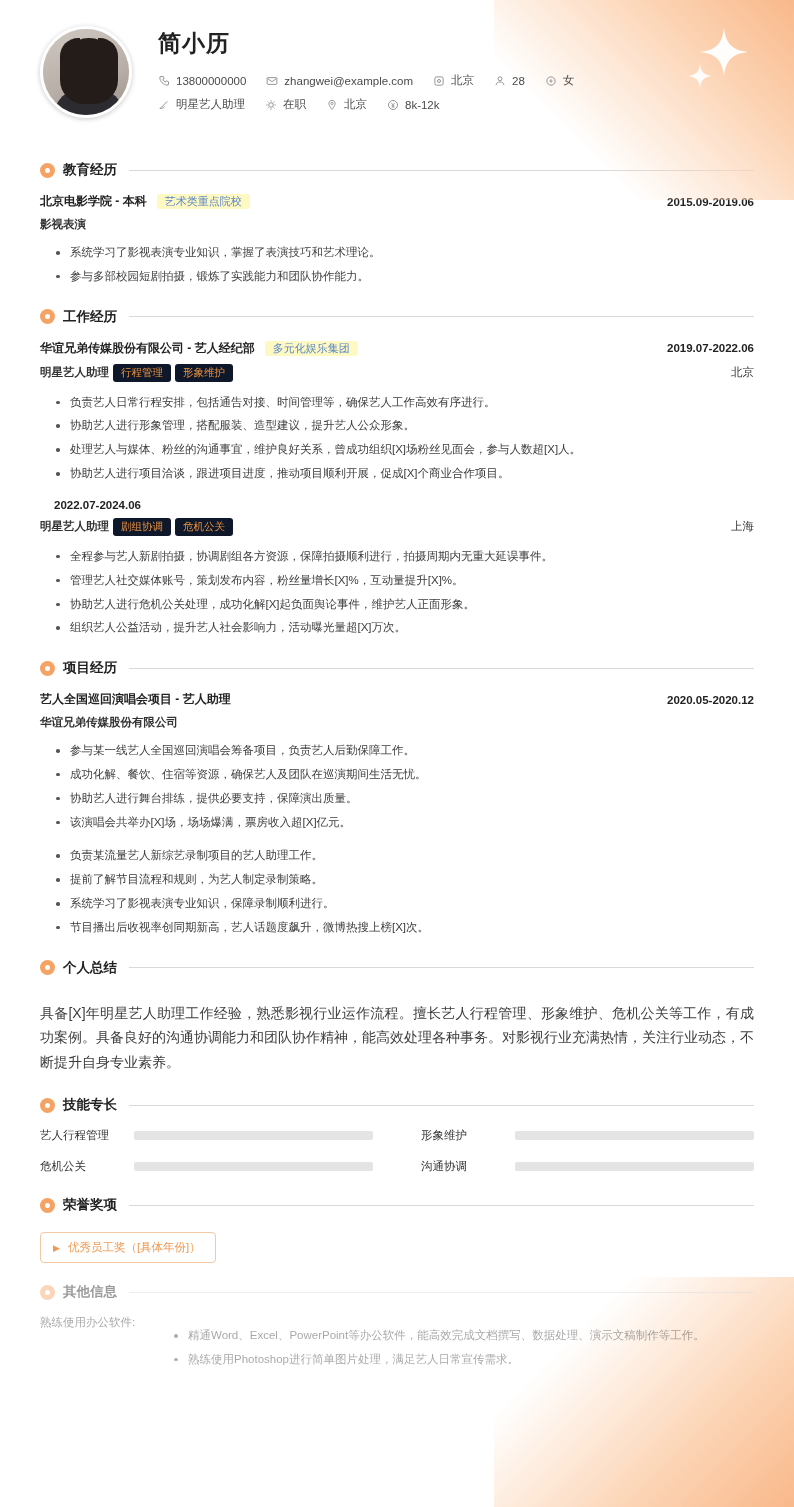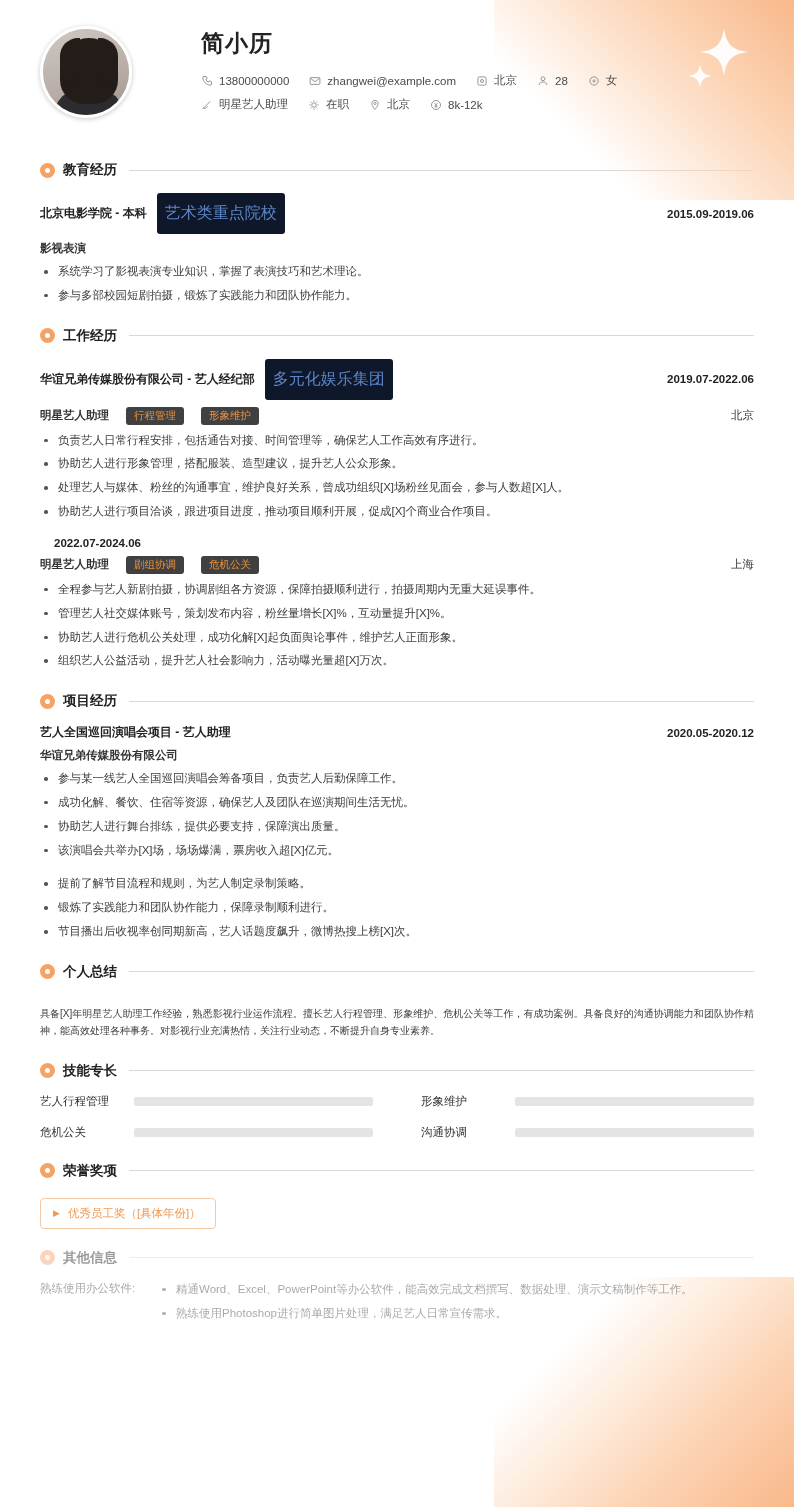--- a/index.html
+++ b/index.html
@@ -37,21 +37,20 @@
     top: 22px; right: 40px;
     width: 70px; height: 70px;
     pointer-events: none;
   }
   
   .header {
     position: relative;
     display: flex;
     align-items: flex-start;
     padding: 26px 40px 18px 40px;
-    gap: 43px;
   }
   .avatar {
     width: 92px; height: 92px;
     border-radius: 50%;
     border: 3px solid #ffffff;
     box-shadow: 0 1px 5px rgba(0,0,0,0.22);
     overflow: hidden;
     flex: 0 0 auto;
     background: #d8d2cc;
     position: relative;
@@ -142,89 +141,89 @@
   }
   .entry-date {
     font-size: 11.5px;
     font-weight: bold;
     color: #222;
     white-space: nowrap;
     margin-left: 14px;
   }
   .tag-blue {
     display: inline-block;
-    background: #0f172a;
+    background: #fef9c3;
     color: #5b86c7;
-    font-size: 16px;
+    font-size: 11px;
     font-weight: normal;
-    padding: 10px 8px;
+    padding: 0 8px;
     border-radius: 3px;
     margin-left: 10px;
     white-space: nowrap;
   }
   .sub-row {
     display: flex;
     align-items: center;
     justify-content: space-between;
     margin-bottom: 7px;
   }
   .sub-left {
     display: flex;
     align-items: center;
     flex-wrap: wrap;
     font-size: 11.5px;
     font-weight: bold;
     color: #333;
   }
   .tag-orange {
     display: inline-block;
-    background: #404040;
+    background: #0f172a;
     color: #e8913f;
     font-size: 10.5px;
     font-weight: normal;
     padding: 2px 8px;
     border-radius: 3px;
-    margin-left: 17px;
+    margin-left: 4px;
     white-space: nowrap;
   }
   .sub-right {
     font-size: 11.5px;
     color: #333;
     white-space: nowrap;
     margin-left: 14px;
   }
   .plain-sub {
     font-size: 11.5px;
     font-weight: bold;
     color: #333;
     margin-bottom: 7px;
   }
   ul.bullets {
     list-style: none;
-    margin: 0;
+    margin: 12px;
     padding: 0;
   }
   ul.bullets li {
     position: relative;
     padding-left: 18px;
     font-size: 11.5px;
     line-height: 1.55;
     color: #3d3d3d;
     margin-bottom: 6px;
   }
   ul.bullets li::before {
     content: "";
     position: absolute;
     left: 4px; top: 7px;
     width: 3.5px; height: 3.5px;
     border-radius: 50%;
     background: #555;
   }
   .para {
-    font-size: 10px;
+    font-size: 14px;
     line-height: 1.75;
     color: #3d3d3d;
     text-align: justify;
     margin-top: 24px;
   }
   
   .skill-grid {
     display: grid;
     grid-template-columns: 1fr 1fr;
     column-gap: 48px;
@@ -500,22 +499,23 @@
       <ul class="bullets">
         <li>参与某一线艺人全国巡回演唱会筹备项目，负责艺人后勤保障工作。</li>
         <li>成功化解、餐饮、住宿等资源，确保艺人及团队在巡演期间生活无忧。</li>
         <li>协助艺人进行舞台排练，提供必要支持，保障演出质量。</li>
         <li>该演唱会共举办[X]场，场场爆满，票房收入超[X]亿元。</li>
       </ul>
     </div>
 
     <div class="entry">
       <ul class="bullets">
+        <li>负责某流量艺人新综艺录制项目的艺人助理工作。</li>
         <li>提前了解节目流程和规则，为艺人制定录制策略。</li>
-        <li>锻炼了实践能力和团队协作能力，保障录制顺利进行。</li>
+        <li>系统学习了影视表演专业知识，保障录制顺利进行。</li>
         <li>节目播出后收视率创同期新高，艺人话题度飙升，微博热搜上榜[X]次。</li>
       </ul>
     </div>
   </div>
 
   <div class="section">
     <div class="sec-head">
       <span class="sec-icon">
           <span class="inner"></span>
         </span>

